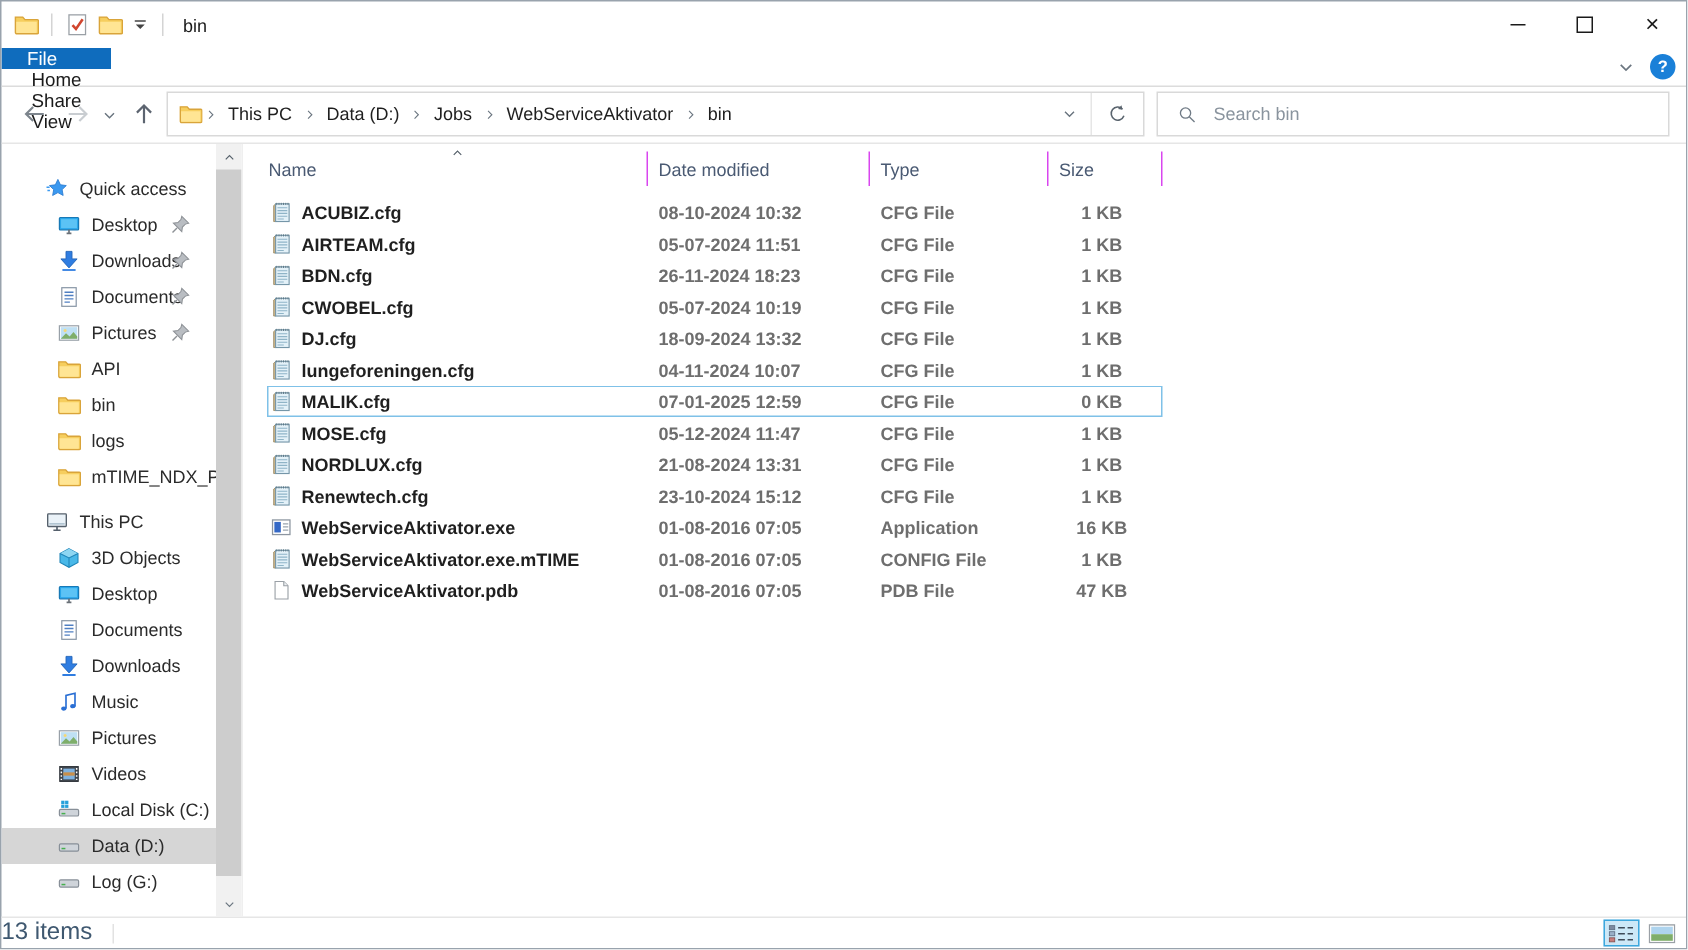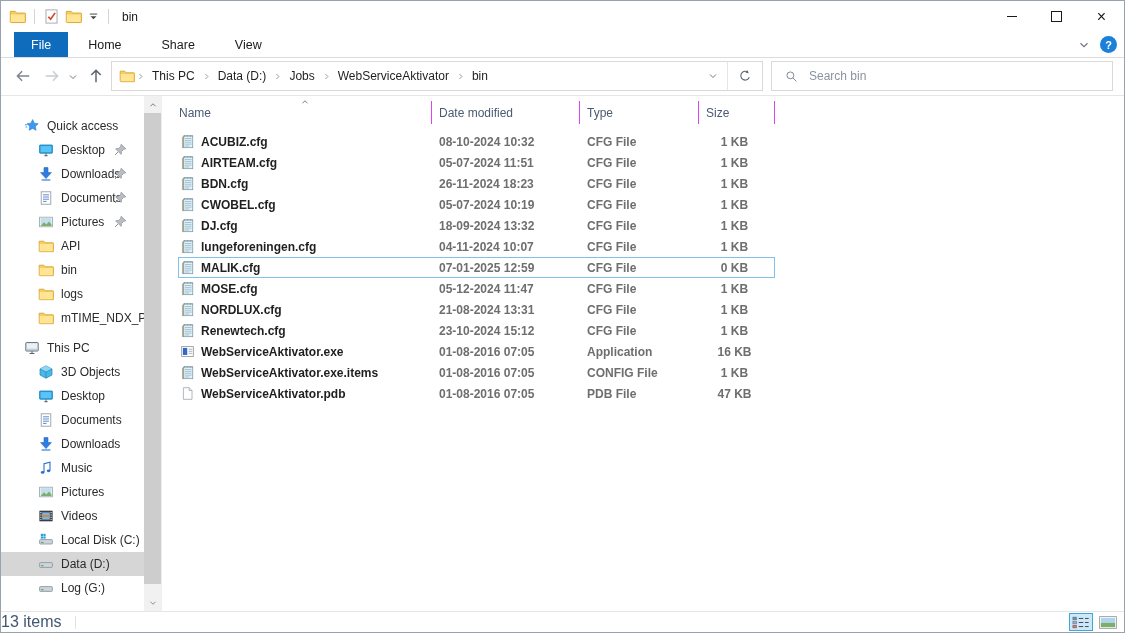--- a/index.html
+++ b/index.html
@@ -16,21 +16,21 @@
   .qat-sep{width:1px;height:15px;background:#d4d4d4;margin:0 3px;}
   .win-title{margin-left:10px;font-size:12px;color:#1a1a1a;}
   .win-controls{position:absolute;right:0;top:0;height:100%;display:flex;}
   .wc{width:45px;height:31px;display:flex;align-items:center;justify-content:center;}
   .wc-min-glyph{width:10px;border-top:1px solid #1a1a1a;}
   .wc-max-glyph{width:9px;height:9px;border:1px solid #1a1a1a;}
   .wc-close-glyph{font-size:16px;color:#1a1a1a;line-height:1;}
 
   
   .tabrow{height:25px;border-bottom:1px solid #dcdcdc;display:flex;align-items:stretch;position:relative;}
-  .tabs{display:flex;margin-left:13px;}
+  .tabs{display:flex;margin-left:0;flex-direction:column;}
   .tab{padding:0 20px;display:flex;align-items:center;font-size:12.5px;color:#1a1a1a;}
   .tab.active{background:#0f6cbd;color:#fff;padding:0 17px;}
   .tabrow-right{position:absolute;right:7px;top:0;height:100%;display:flex;align-items:center;gap:9px;}
   .collapse-chevron{width:14px;height:14px;}
   .help-badge{width:17px;height:17px;border-radius:50%;background:#1a80d8;color:#fff;font-size:11px;
     font-weight:bold;display:flex;align-items:center;justify-content:center;}
 
   
   .toolbar{height:37px;position:relative;border-bottom:1px solid #e6e6e6;}
   .nav-btn{position:absolute;top:9px;width:18px;height:18px;}
@@ -51,21 +51,21 @@
   .search-box{position:absolute;left:770px;top:3px;width:342px;height:30px;border:1px solid #d9d9d9;
     box-sizing:border-box;display:flex;align-items:center;background:#fff;}
   .search-box .icon{width:13px;height:13px;margin:0 9px 0 13px;}
   .search-input{border:none;outline:none;flex:1;font-family:"Liberation Sans",sans-serif;font-size:12px;color:#222;background:transparent;}
   .search-input::placeholder{color:#8a949e;}
 
   
   .main{position:absolute;top:95px;left:0;right:0;bottom:21px;}
   .sidebar{position:absolute;left:0;top:0;width:143px;height:100%;padding-top:18px;box-sizing:border-box;overflow:hidden;}
   .side-row{height:24px;display:flex;align-items:center;position:relative;font-size:12px;color:#2b2b2b;white-space:nowrap;}
-  .side-row.section{padding-left:23px;}
+  .side-row.section{padding-left:29px;}
   .side-row.child{padding-left:37px;}
   .side-row.gap{margin-top:6px;}
   .side-row .icon{width:16px;height:16px;margin-right:7px;flex:none;}
   .side-row.selected{background:#d6d6d6;}
   .pin{position:absolute;right:9px;width:12px;height:12px;}
 
   .vscroll{position:absolute;left:143px;top:0;width:17px;height:100%;background:#f1f1f1;}
   .vs-arrow{position:absolute;left:0;width:17px;height:17px;display:flex;align-items:center;justify-content:center;}
   .vs-arrow .icon{width:10px;height:10px;}
   .vs-up{top:0;}
@@ -696,21 +696,21 @@
           <div class="frow">
             <div class="fcell c0">
               <span class="icon">
                 <svg viewBox="0 0 16 16">
                   <path d="M2.6 3.4 4 2v12.6H2.6z" fill="#cdb88d" stroke="#8d7b52" stroke-width=".5"></path>
                   <rect x="4" y="2" width="9.6" height="12.6" fill="#e3f1f8" stroke="#7596a8" stroke-width=".8"></rect>
                   <path d="M5.3 4.8h7M5.3 6.8h7M5.3 8.8h7M5.3 10.8h7M5.3 12.8h4.5" stroke="#8fb4c7" stroke-width=".8"></path>
                   <path d="M4.8 1.3v1.5M6.4 1.3v1.5M8 1.3v1.5M9.6 1.3v1.5M11.2 1.3v1.5M12.8 1.3v1.5" stroke="#5d7886" stroke-width=".7"></path>
                 </svg>
               </span>
-              <span>WebServiceAktivator.exe.items</span>
+              <span>WebServiceAktivator.exe.mTIME</span>
             </div>
             <div class="fcell c1">01-08-2016 07:05</div>
             <div class="fcell c2">CONFIG File</div>
             <div class="fcell c3">1 KB</div>
           </div>
           <div class="frow">
             <div class="fcell c0">
               <span class="icon">
                 <svg viewBox="0 0 16 16">
                   <path d="M3.6 1.8h6.2l3 3v9.4H3.6z" fill="#fff" stroke="#9aa0a6" stroke-width=".8"></path>

